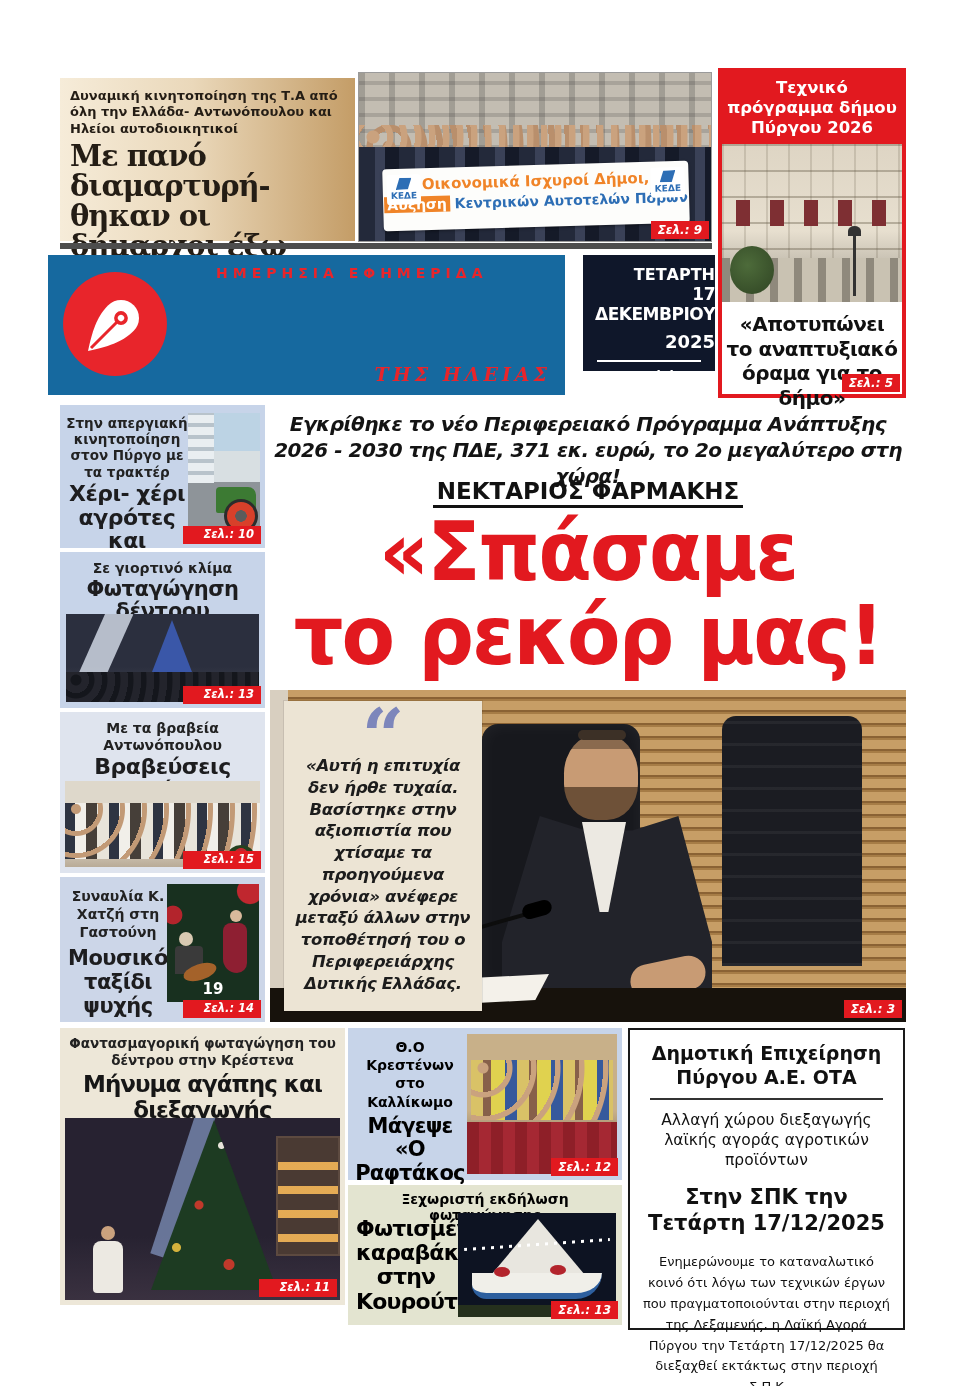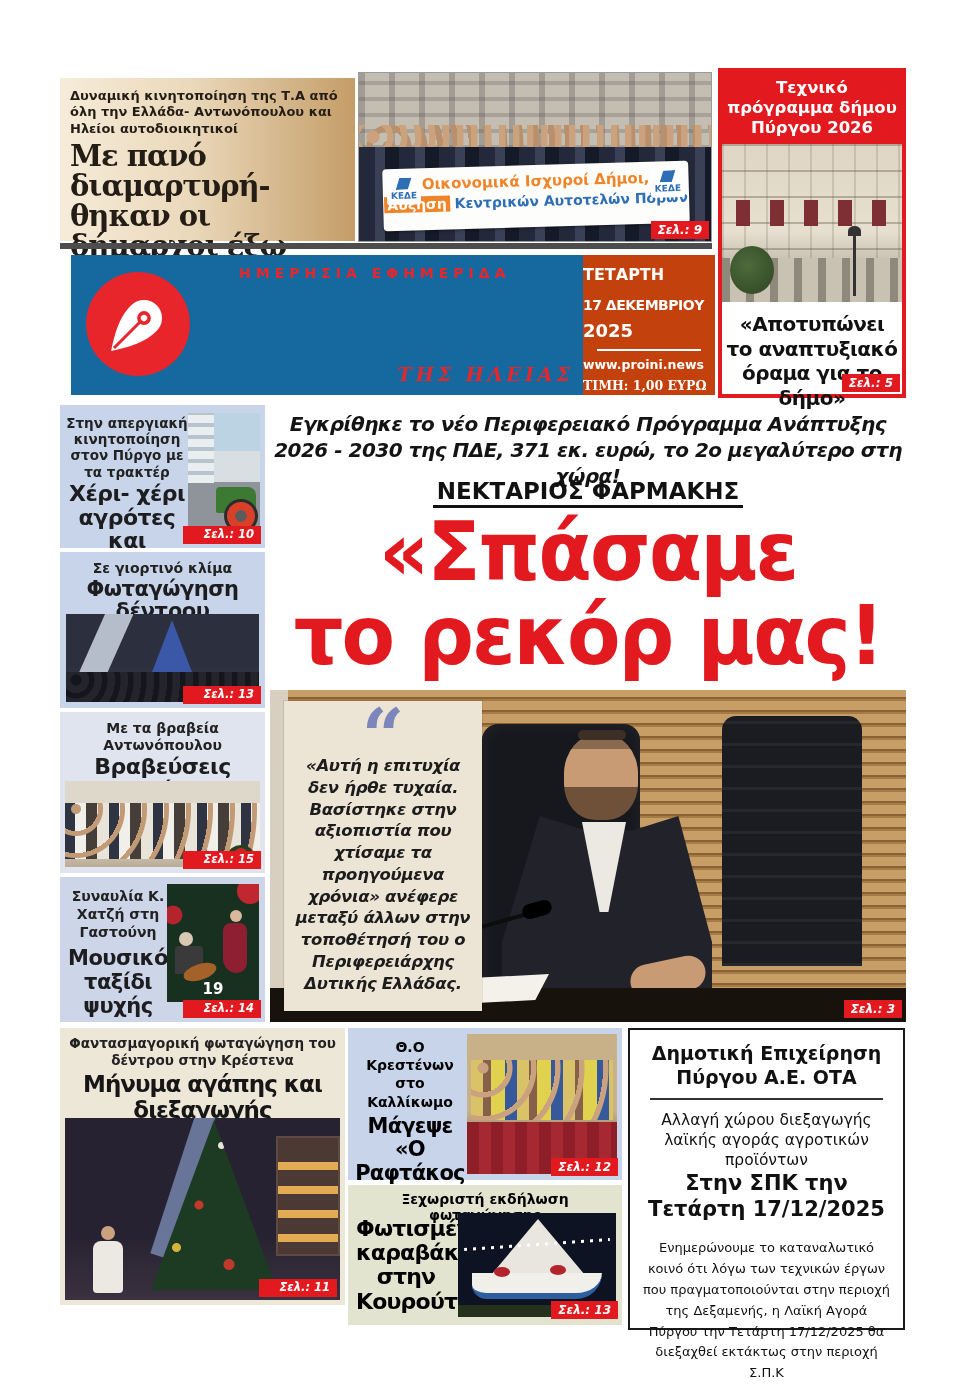--- a/index.html
+++ b/index.html
@@ -63,34 +63,34 @@
              background:repeating-linear-gradient(90deg,#8f897c 0 8px,#c9c2b2 8px 24px); }
   .tr-tree { position:absolute; left:8px; bottom:8px; width:44px; height:48px; border-radius:50%;
              background:radial-gradient(circle at 40% 40%, #4d6b3a, #2f4423); }
   .tr-lamp { position:absolute; right:46px; bottom:6px; width:3px; height:64px; background:#333; }
   .tr-lamp::before { content:""; position:absolute; top:-6px; left:-5px; width:13px; height:10px;
                      background:#333; border-radius:50% 50% 0 0; }
   .tr-quote { color:#111; font-weight:bold; font-size:20px; text-align:center; line-height:1.22;
               padding:10px 4px 0 4px; letter-spacing:-0.5px; }
 
   
-  .masthead { left:71px; top:255px; width:517px; height:140px; background:#16699f; }
+  .masthead { left:48px; top:255px; width:517px; height:140px; background:#16699f; }
   .mh-circle { position:absolute; left:14px; top:16px; width:106px; height:106px; }
   .mh-tagline-top { position:absolute; left:168px; top:10px; color:#e8252b; font-weight:bold;
                     font-size:14px; letter-spacing:5px; }
   .mh-title { position:absolute; left:112px; top:14px; width:400px; text-align:center;
               font-family:"DejaVu Serif", serif; font-weight:bold; color:#fff; font-size:78px;
               line-height:1; letter-spacing:-2px; }
   .mh-tagline-bottom { position:absolute; right:14px; bottom:10px; color:#e8252b; font-weight:bold;
                        font-style:italic; font-size:19px; letter-spacing:4px;
                        font-family:"DejaVu Serif", serif; }
-  .datebox { left:583px; top:255px; width:132px; height:140px; background:#c2410c; color:#fff;
-             text-align:left; padding-top:10px; }
+  .datebox { left:583px; top:255px; width:132px; height:116px; background:#0f172a; color:#fff;
+             text-align:right; padding-top:10px; }
   .datebox .d1 { font-weight:bold; font-size:16px; }
-  .datebox .d2 { font-weight:bold; font-size:14px; margin-top:13px; letter-spacing:-0.5px; }
+  .datebox .d2 { font-weight:bold; font-size:17px; margin-top:0; letter-spacing:-0.5px; }
   .datebox .d3 { font-weight:bold; font-size:18px; margin-top:7px; }
   .datebox .line { width:104px; height:2px; background:#fff; margin:8px auto 6px auto; }
   .datebox .url { font-weight:bold; font-size:12.5px; }
   .datebox .price { font-family:"DejaVu Serif", serif; font-weight:bold; font-size:12.5px; margin-top:6px; }
 
   
   .side { left:60px; width:205px; background:#c7d4e9; overflow:hidden; }
   .side .kicker { font-weight:bold; color:#222; text-align:center; line-height:1.2; }
   .side .head { font-weight:bold; color:#1d1d1f; text-align:center; line-height:1.08; letter-spacing:-0.5px; }
   .s1 { top:405px; height:143px; padding:10px 6px; }
@@ -250,21 +250,21 @@
               border-radius:0 0 40px 22px; border-bottom:6px solid #2d5f9e; }
   .bm2-flower { position:absolute; left:36px; bottom:40px; width:16px; height:10px; border-radius:50%; background:#b3242c; }
   .bm2-flower2 { position:absolute; left:92px; bottom:42px; width:16px; height:10px; border-radius:50%; background:#b3242c; }
   .bm2-grass { position:absolute; left:0; bottom:0; width:100%; height:12px; background:#25301d; }
 
   .notice { left:628px; top:1028px; width:277px; height:302px; background:#fff; border:2px solid #1a1a1a;
             text-align:center; padding:12px 10px; }
   .notice .t { font-weight:bold; font-size:19px; line-height:1.25; color:#111; }
   .notice .rule { width:92%; height:2px; background:#333; margin:8px auto 10px auto; }
   .notice .sub { font-size:15.5px; line-height:1.3; color:#111; }
-  .notice .hl { font-weight:bold; font-size:21px; line-height:1.25; color:#111; }
+  .notice .hl { font-weight:bold; font-size:21px; line-height:1.25; margin-top:14px; color:#111; }
   .notice .body { font-size:13px; line-height:1.6; margin-top:16px; color:#111; }
 </style>
 </head>
 <body>
 
 <div class="page">
 
   <div class="abs top-left">
     <div class="kicker">Δυναμική κινητοποίηση  της Τ.Α από όλη την Ελλάδα- Αντωνόπουλου και Ηλείοι αυτοδιοικητικοί</div>
     <div class="head">Με πανό διαμαρτυρή-θηκαν οι δήμαρχοι έξω από τη Βουλή!</div>

